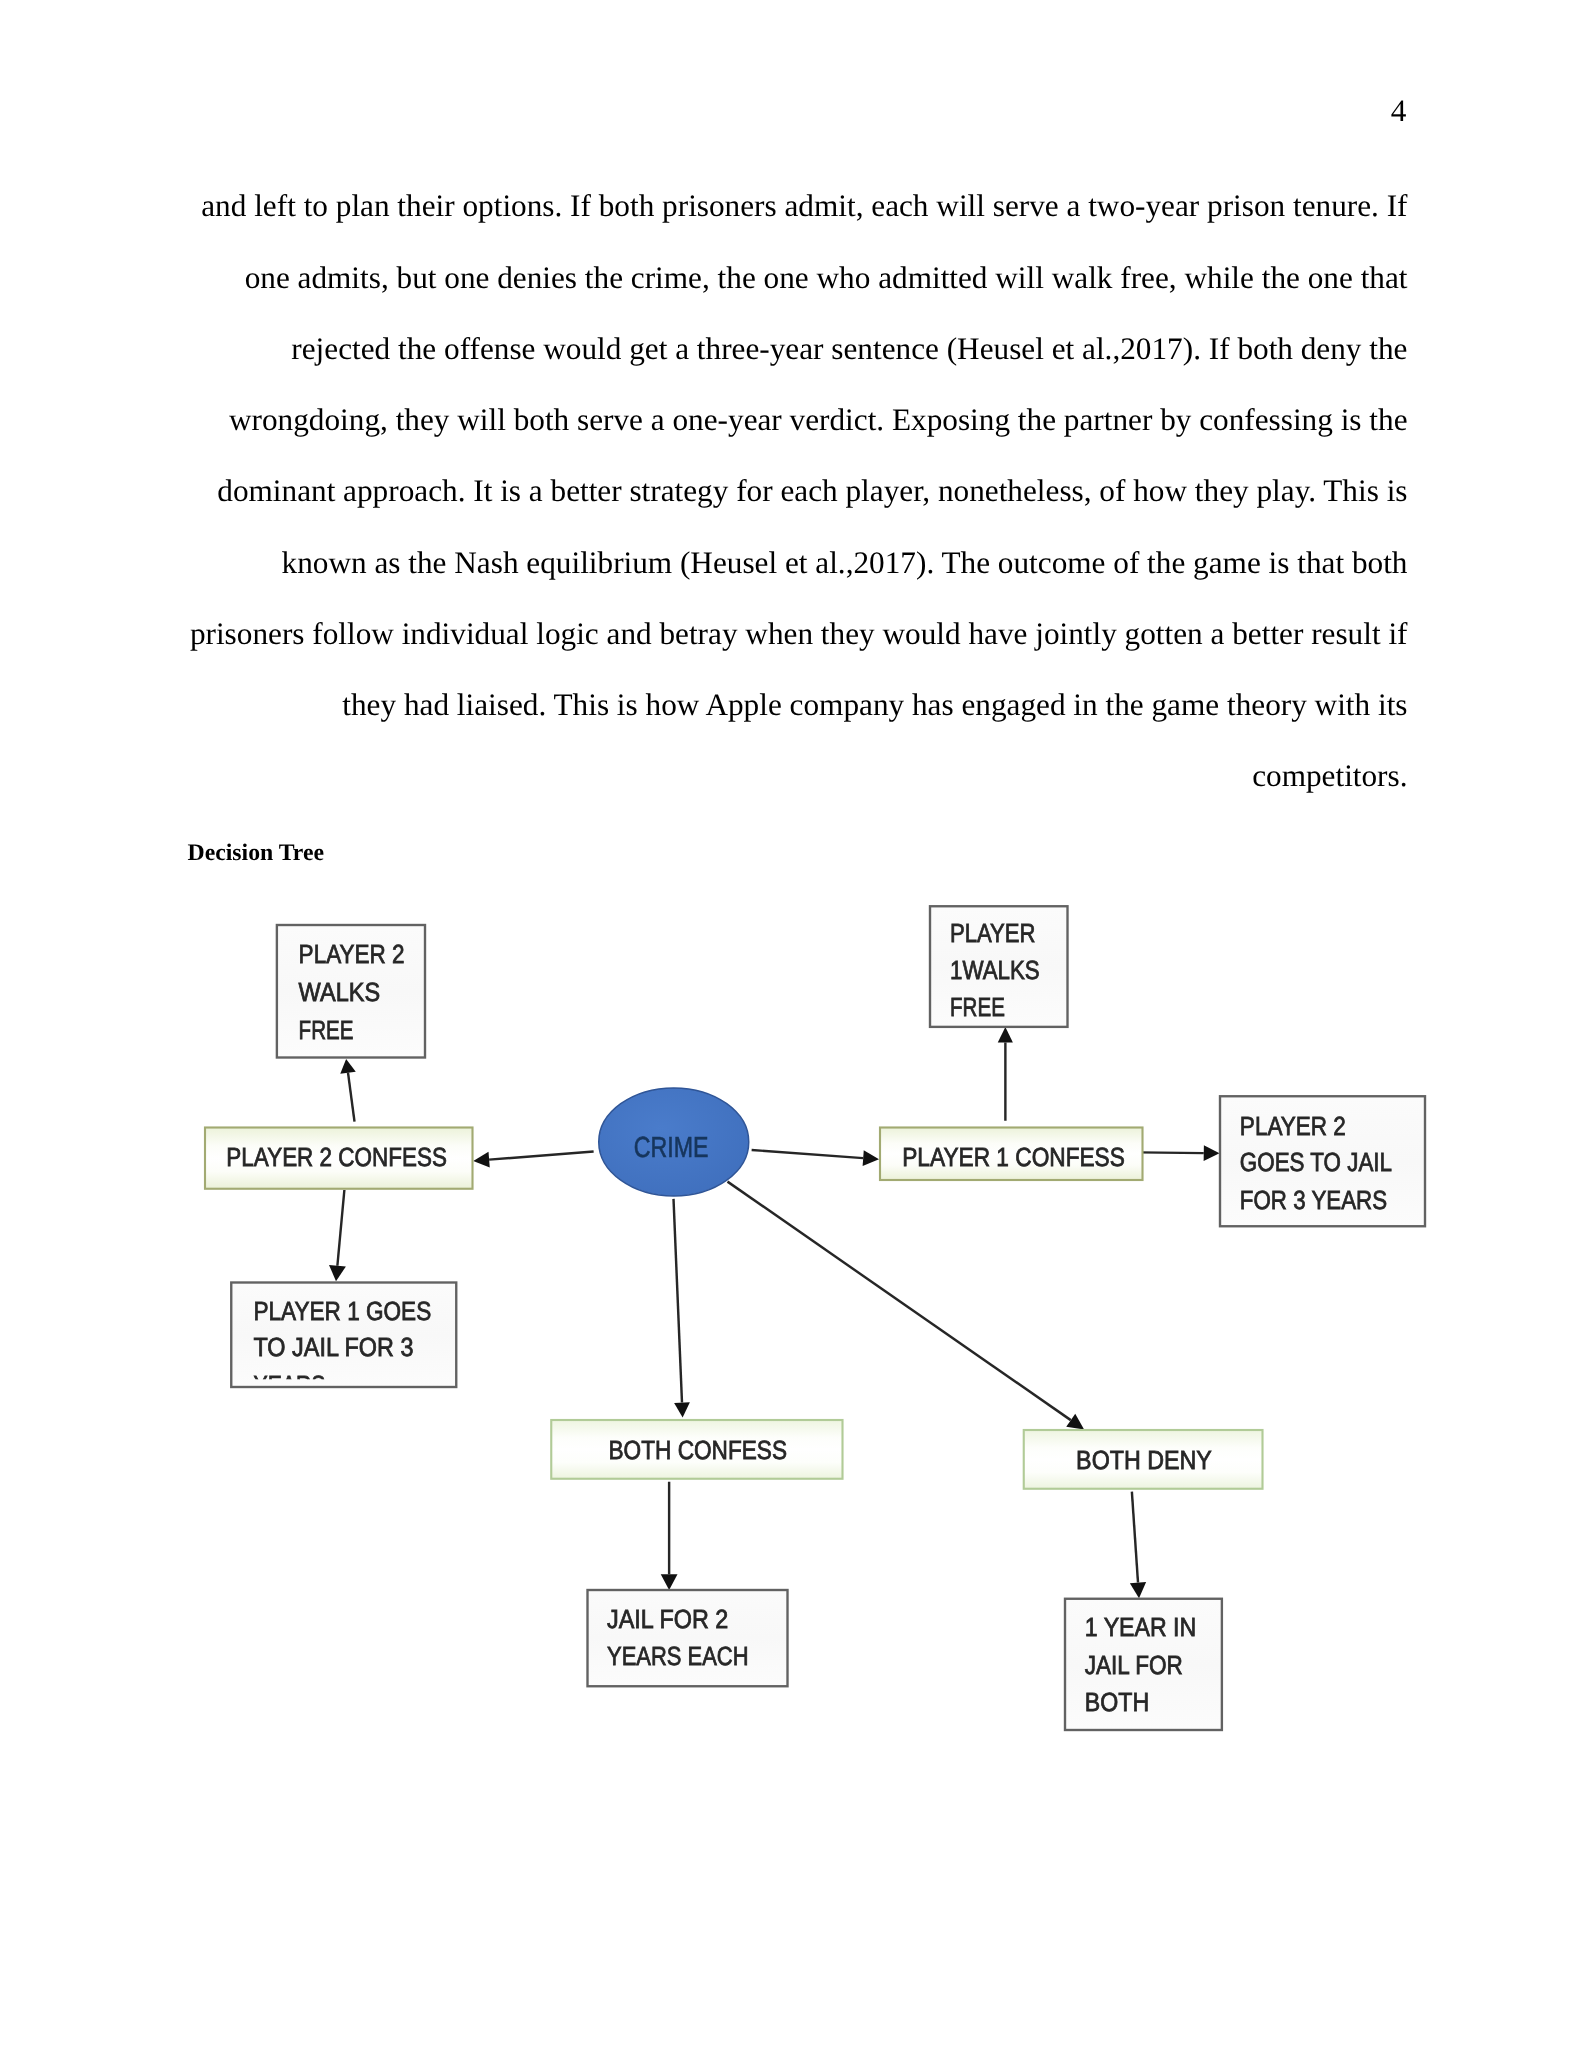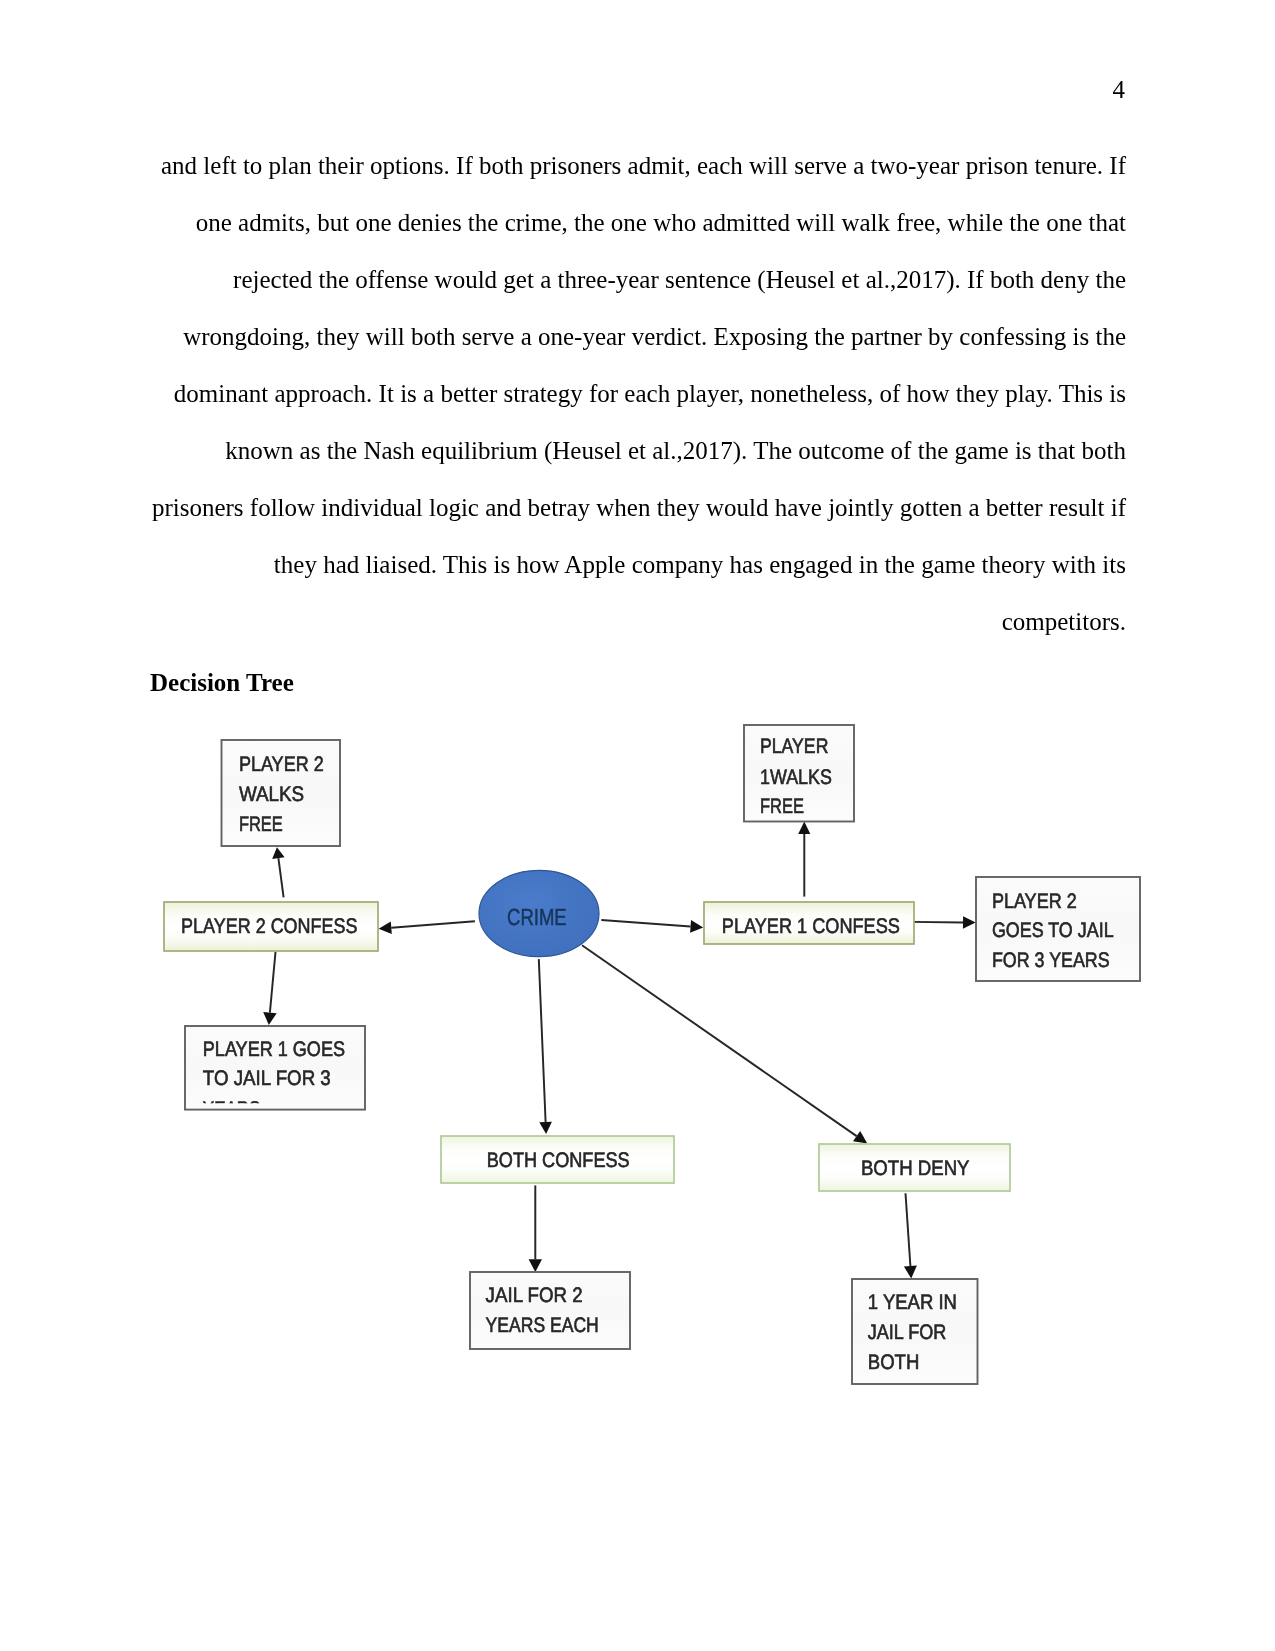--- a/index.html
+++ b/index.html
@@ -3,21 +3,21 @@
 <meta charset="utf-8">
 <title>Decision Tree</title>
 <style>
   html,body{margin:0;padding:0;}
   body{width:1275px;height:1651px;background:#ffffff;overflow:hidden;
        font-family:"Liberation Serif",serif;color:#000000;
 }
   #page{position:relative;width:1275px;height:1651px;background:#fff;opacity:0.999;filter:opacity(1);}
   .pagenum{position:absolute;right:150px;top:77px;font-size:25px;line-height:25px;text-align:right;}
   .body-text{position:absolute;left:150px;top:137px;width:976px;font-size:25px;line-height:57px;text-align:right;}
-  .heading{position:absolute;left:150px;top:668px;font-size:25px;font-weight:bold;line-height:29px;}
+  .heading{position:absolute;left:150px;top:668px;font-size:19px;font-weight:bold;line-height:29px;}
   #diagram{position:absolute;left:0;top:0;width:1275px;height:1651px;margin-left:14px;}
   #tree{display:block;}
   #tree text{font-family:"Liberation Sans",sans-serif;font-size:21px;fill:#262626;
     stroke:#262626;stroke-width:0.62px;paint-order:stroke fill;
     -webkit-font-smoothing:antialiased;text-rendering:geometricPrecision;}
   #tree text.crimetxt{fill:#16355c;stroke:#16355c;stroke-width:0.5px;font-size:23.3px;}
 </style>
 </head>
 <body>
 

